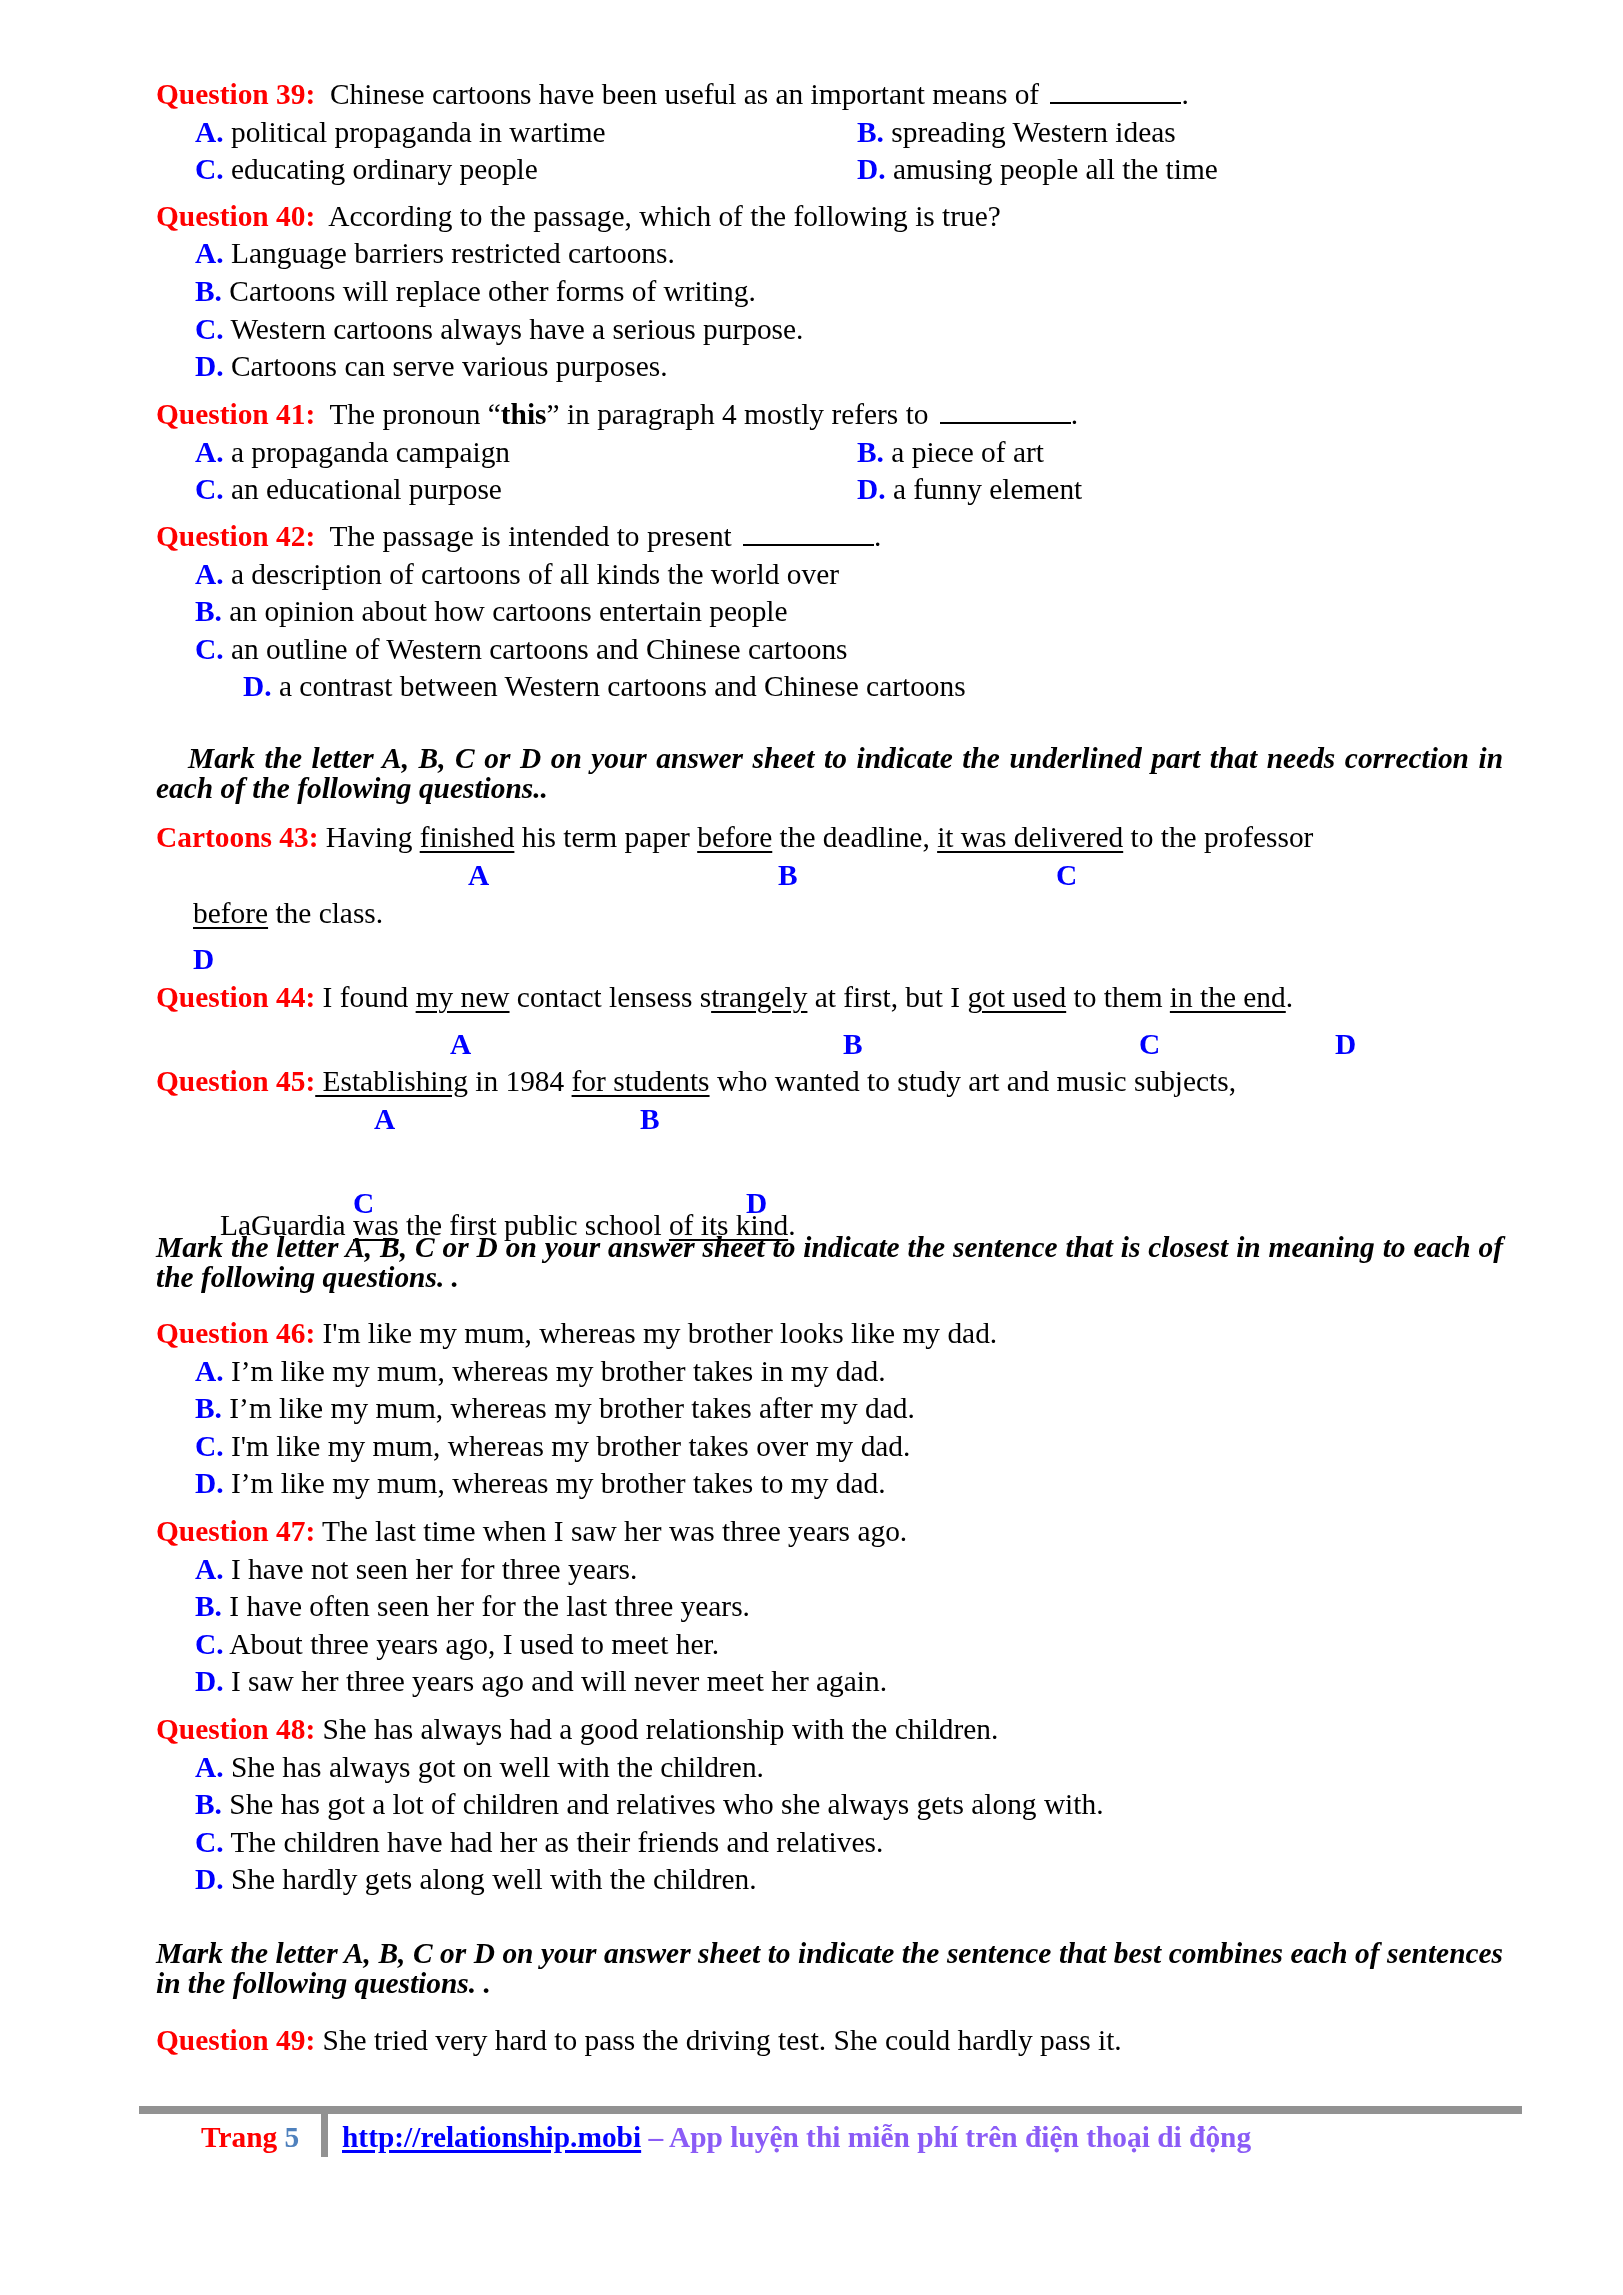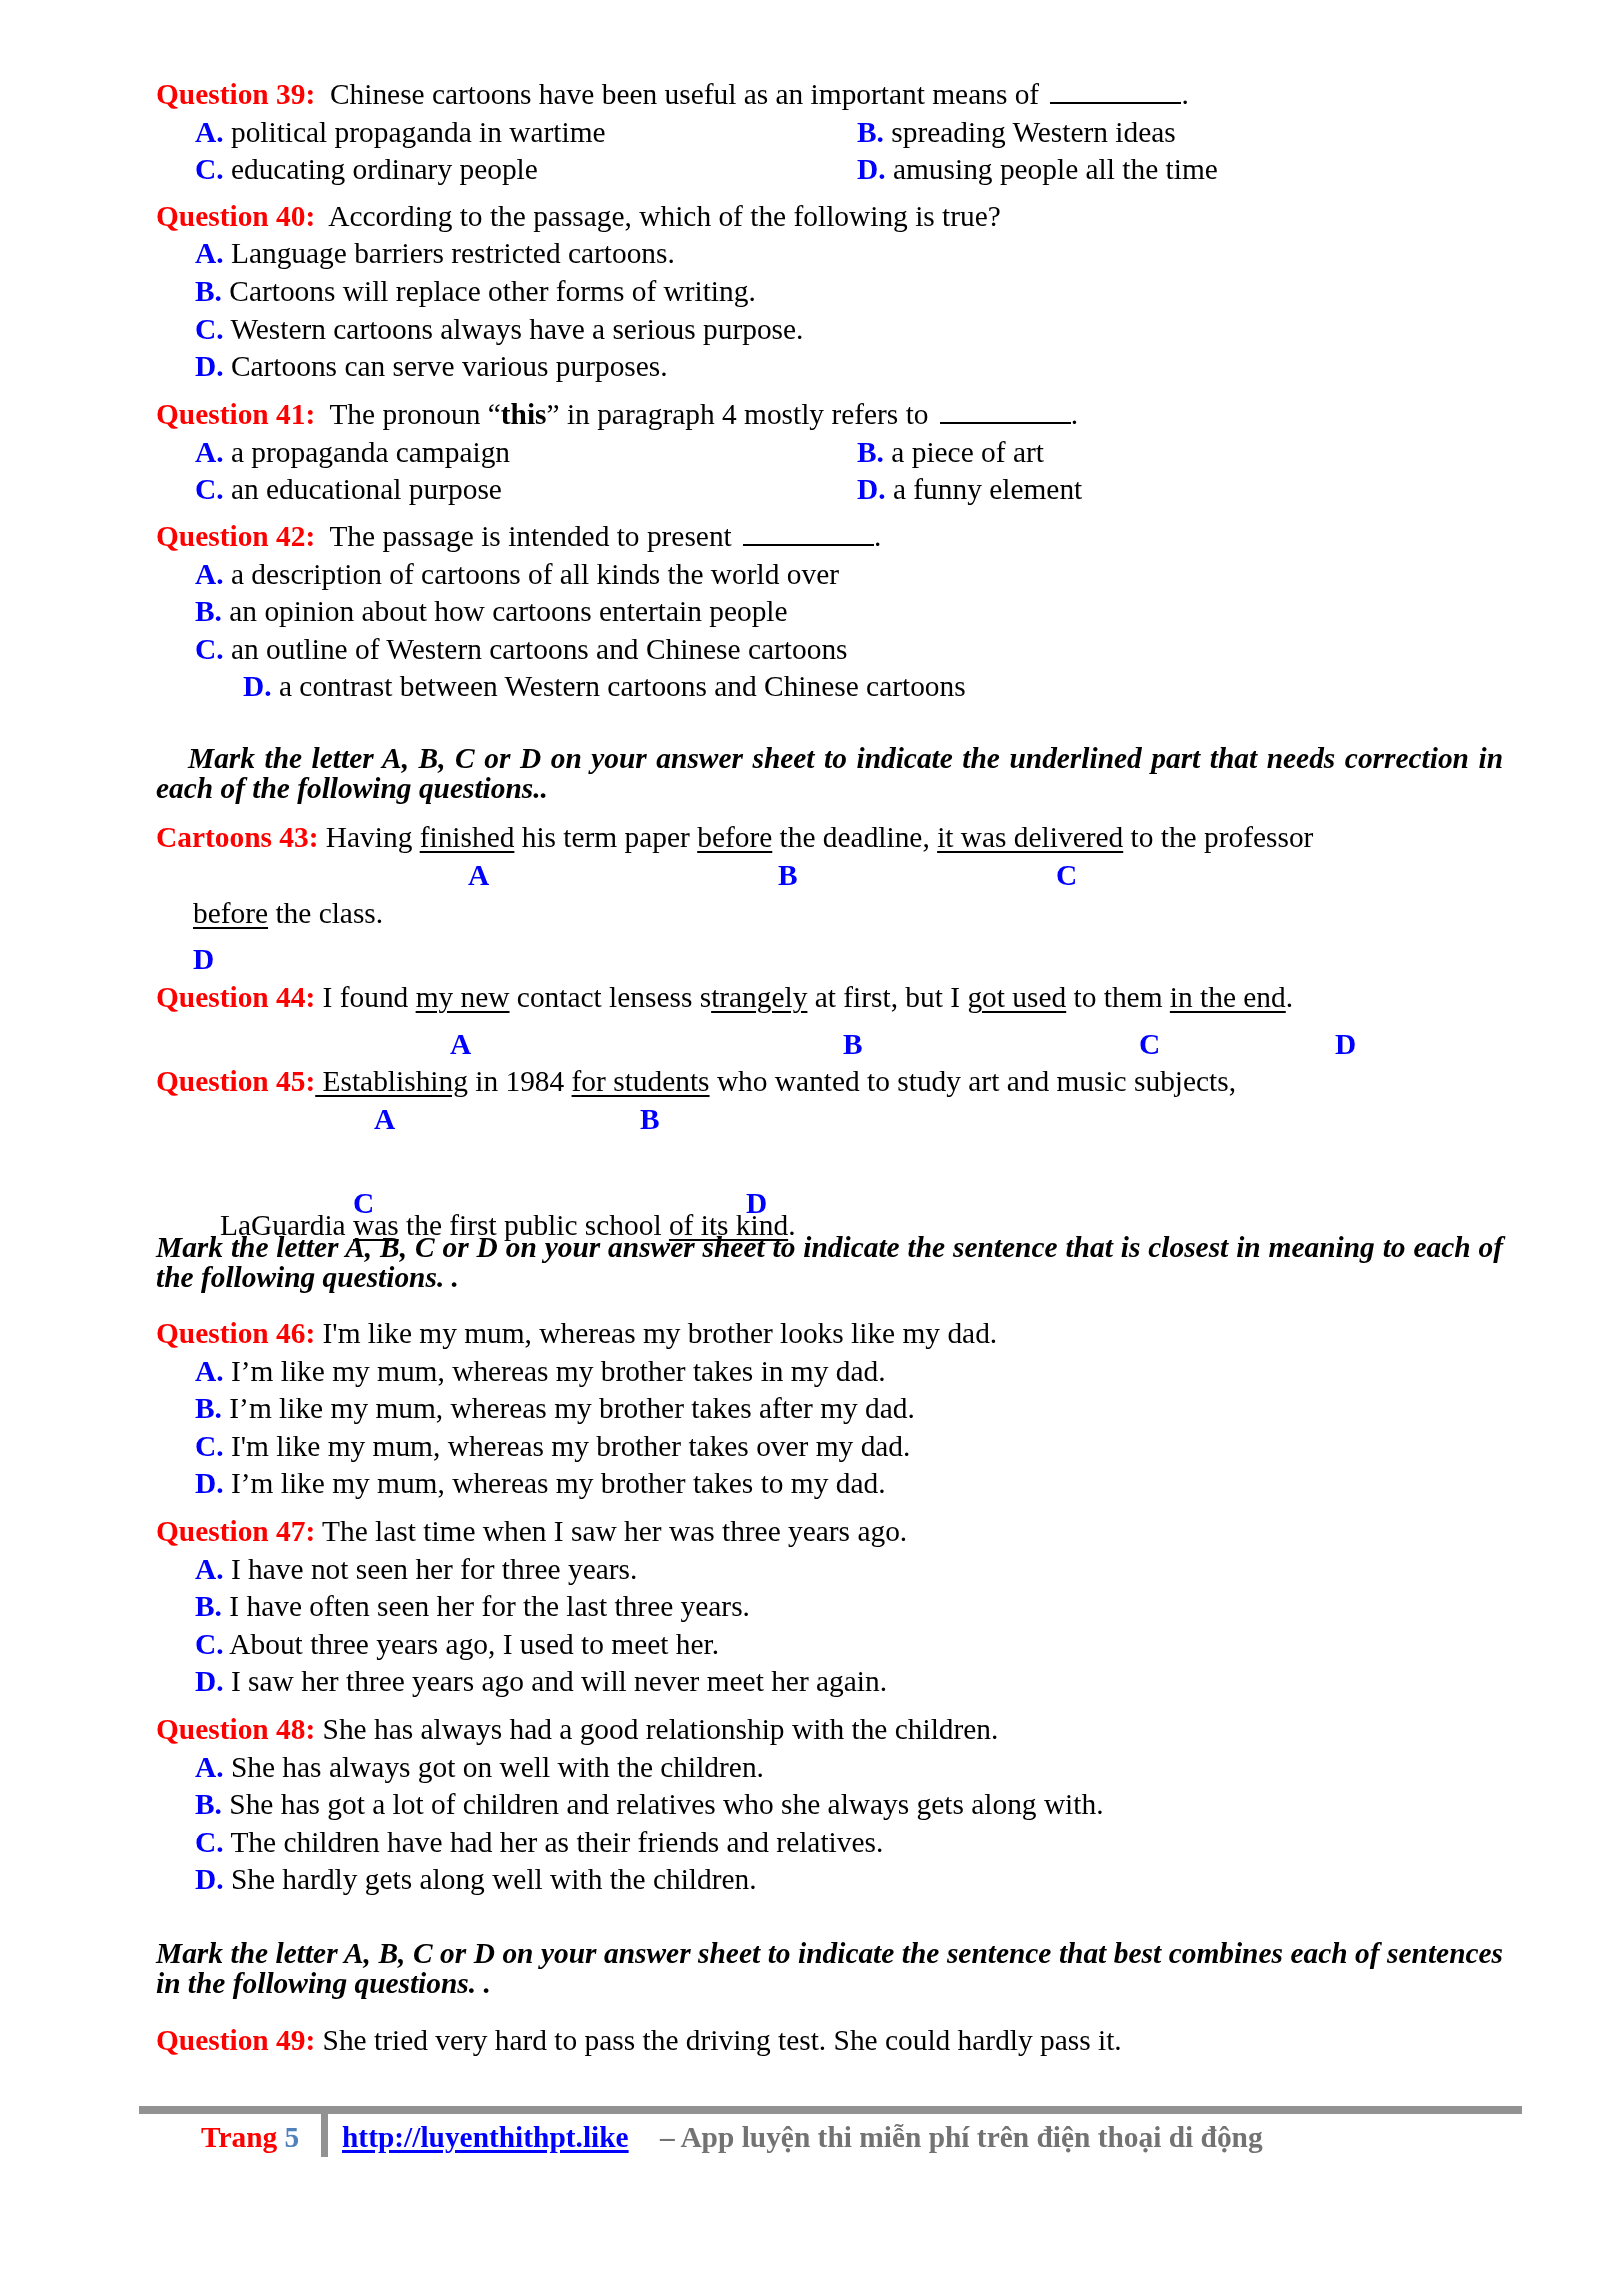--- a/index.html
+++ b/index.html
@@ -14,21 +14,21 @@
   .instr { position: absolute; left: 0; width: 1347px; font-size: 29.4px; line-height: 30px;
            font-weight: bold; font-style: italic; text-align: justify; text-align-last: left; }
   .letter { position: absolute; color: #0000ff; font-weight: bold; font-size: 29.4px; line-height: 38px; }
   .blank { display: inline-block; width: 131px; border-bottom: 2px solid #000; height: 26px; vertical-align: baseline; margin-left: 3.9px; }
   .footer-rule { position: absolute; left: 139px; top: 2106px; width: 1383px; height: 7.9px; background: #929292; }
   .footer-bar { position: absolute; left: 321px; top: 2114px; width: 6.5px; height: 43px; background: #929292; }
   .footer { position: absolute; top: 2118px; font-size: 29.4px; line-height: 38px; font-weight: bold; white-space: nowrap; }
   .trang { color: #ff0000; }
   .pgnum { color: #4f81bd; }
   .link { color: #0000ff; text-decoration: underline; text-decoration-thickness: 3.3px; text-underline-offset: 3.3px; }
-  .slogan { color: #737373; margin-left: 24px; }
+  .slogan { color: #8b5cf6; }
 </style>
 </head>
 <body>
 
 <div class="page">
 
   <div class="line" style="top:75px;">
     <span class="q">Question 39:</span>&nbsp;
     <span>Chinese cartoons have been useful as an important means of</span>
     <span class="blank"></span><span>.</span>
@@ -194,15 +194,15 @@
   </div>
 </div>
 
 <div class="footer-rule"></div>
 <div class="footer-bar"></div>
 <div class="footer" style="left:201px;">
   <span class="trang">Trang</span>
   <span class="pgnum">5</span>
 </div>
 <div class="footer" style="left:342px;">
-  <span class="link">http://luyenthithpt.like</span><span class="slogan"> – App luyện thi miễn phí trên điện thoại di động</span>
+  <span class="link">http://relationship.mobi</span><span class="slogan"> – App luyện thi miễn phí trên điện thoại di động</span>
 </div>
 
 
 </body></html>

